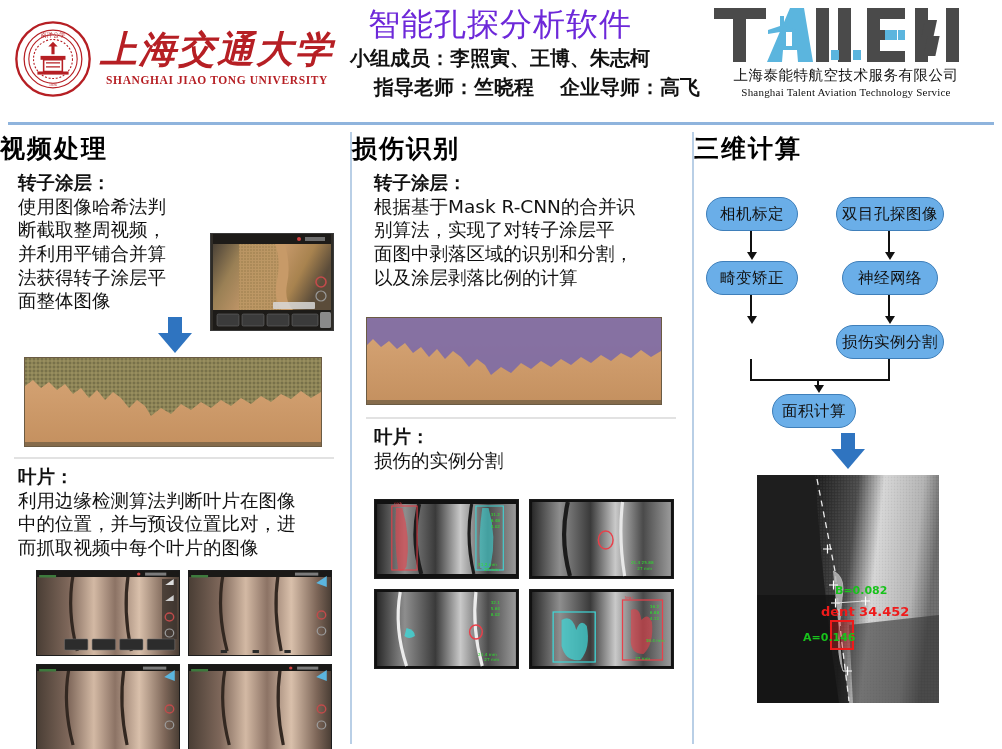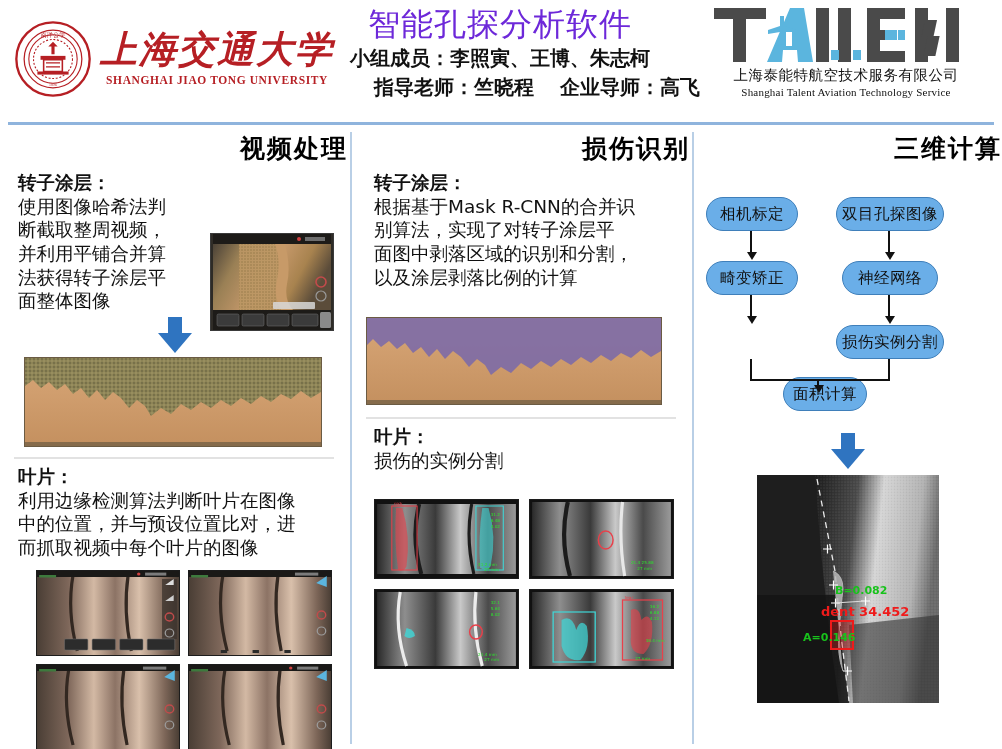--- a/index.html
+++ b/index.html
@@ -37,21 +37,21 @@
 
   
   .col{position:absolute;top:128px;height:618px;}
   .col-1{left:0px;width:348px;}
   .col-2{left:352px;width:338px;}
   .col-3{left:694px;width:308px;}
   .vrule{position:absolute;top:132px;width:2px;height:612px;background:#b9cfe6;}
   .vrule-a{left:350px;}
   .vrule-b{left:692px;}
 
-  .col-head{font-family:"DejaVu Sans",sans-serif;font-size:25px;font-weight:bold;color:#000;text-align:right;
+  .col-head{font-family:"DejaVu Sans",sans-serif;font-size:25px;font-weight:bold;color:#000;text-align:left;
             letter-spacing:2px;margin:0;padding-top:4px;}
 
   .body-txt{font-family:"DejaVu Sans",sans-serif;font-size:18.5px;color:#111;line-height:1.28;letter-spacing:0px;}
   .lbl{font-weight:bold;font-size:18.5px;}
 
   .hrule{height:2px;background:#e2e2e2;}
 
   
   .c1-textwrap{padding:0 8px 0 18px;margin-top:6px;position:relative;}
   .c1-para{width:198px;}
@@ -468,21 +468,21 @@
       </div>
       <div class="node" style="left:12px;top:92px;width:92px;height:34px;">
         <span>畸变矫正</span>
       </div>
       <div class="node" style="left:148px;top:92px;width:96px;height:34px;">
         <span>神经网络</span>
       </div>
       <div class="node" style="left:142px;top:156px;width:108px;height:34px;">
         <span>损伤实例分割</span>
       </div>
-      <div class="node" style="left:78px;top:208px;width:84px;height:34px;margin-left:11px;">
+      <div class="node" style="left:78px;top:225px;width:84px;height:34px;">
         <span>面积计算</span>
       </div>
 
       <div class="conn" style="left:56px;top:62px;width:2px;height:22px;"></div>
       <div class="arrowhead" style="left:53px;top:83px;"></div>
       <div class="conn" style="left:56px;top:126px;width:2px;height:22px;"></div>
       <div class="arrowhead" style="left:53px;top:147px;"></div>
 
       <div class="conn" style="left:194px;top:62px;width:2px;height:22px;"></div>
       <div class="arrowhead" style="left:191px;top:83px;"></div>

